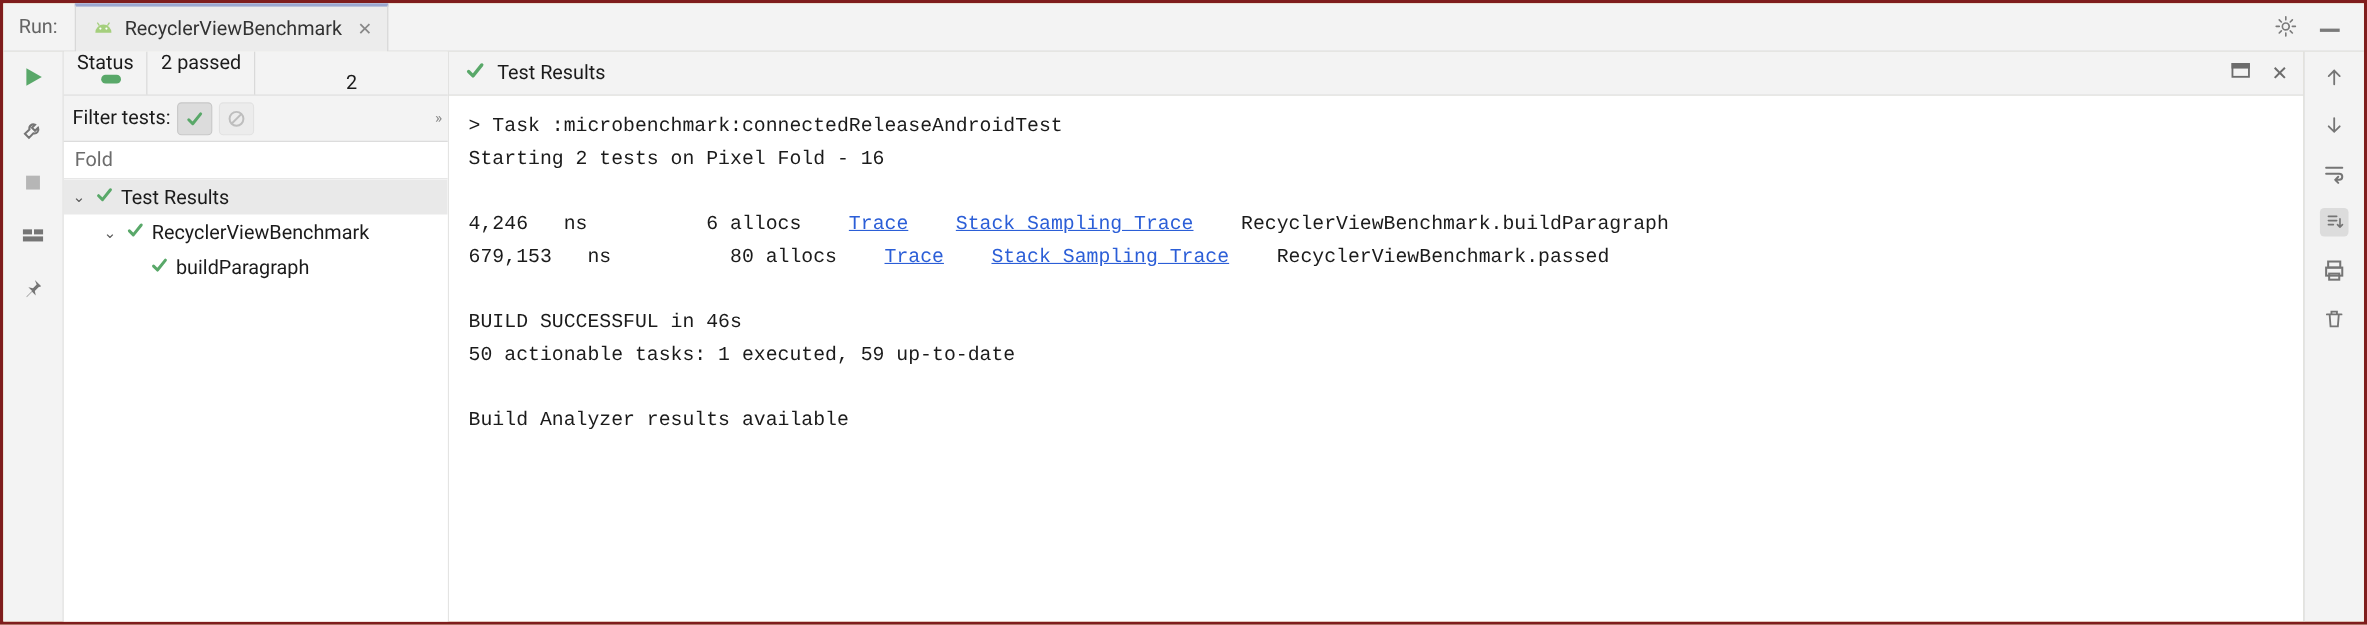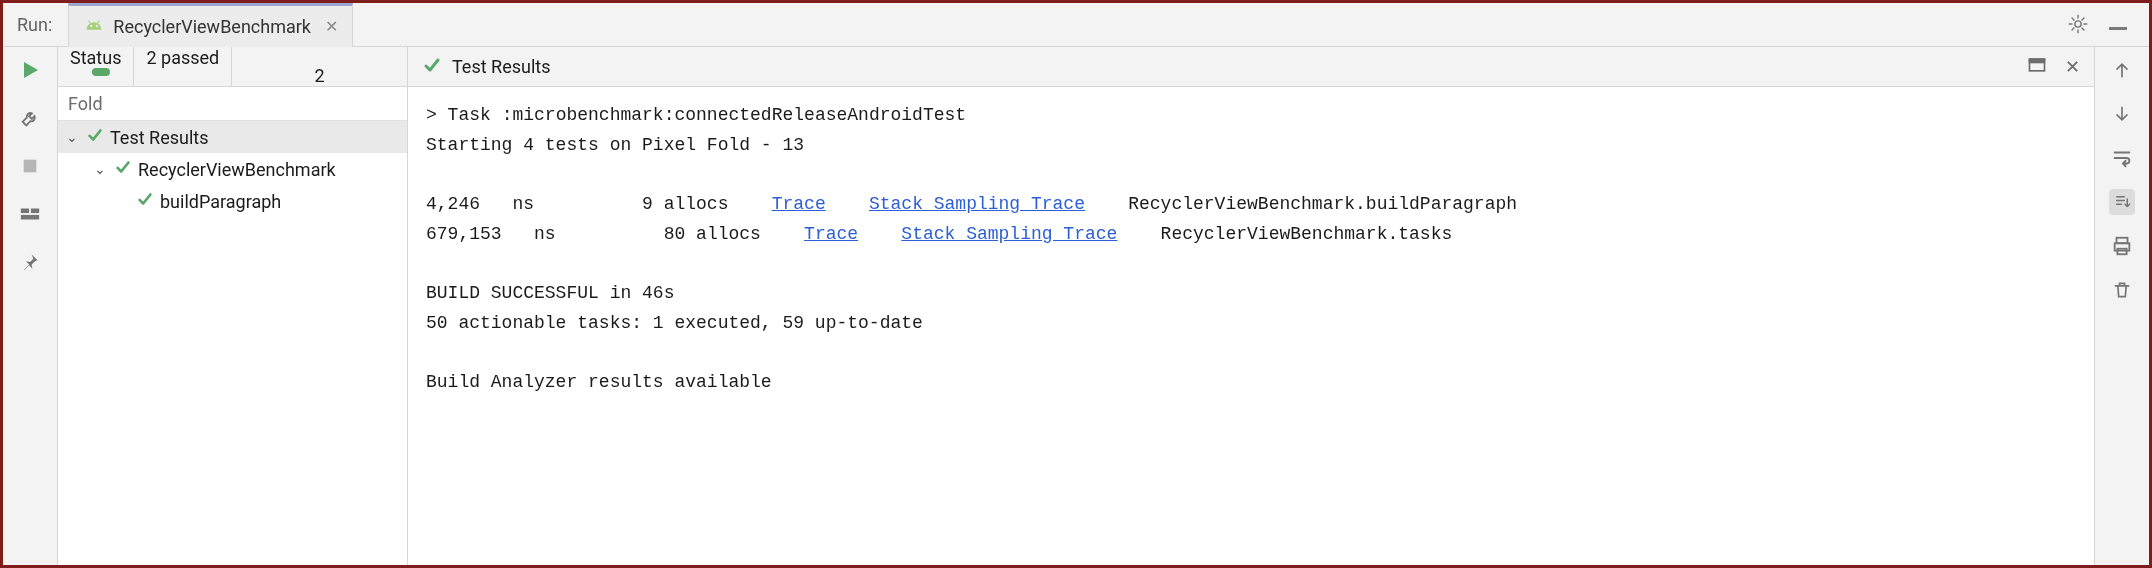--- a/index.html
+++ b/index.html
@@ -263,20 +263,35 @@
         <div class="status-seg">
           <span>Status</span>
           <span class="green-pill"></span>
         </div>
         <div class="status-seg">
           <span>2 passed</span>
         </div>
         <div class="status-seg" style="flex:1; justify-content:flex-end;">
           <span>2</span>
         </div>
+      </div>
+      <div class="filter-row">
+        <span>Filter tests:</span>
+        <span class="filter-btn active clickable">
+          <svg viewBox="0 0 20 20" width="18" height="18">
+              <polyline points="4,11 8,15 16,5" fill="none" stroke="#59a869" stroke-width="3" stroke-linecap="round" stroke-linejoin="round"></polyline>
+            </svg>
+        </span>
+        <span class="filter-btn dim clickable">
+          <svg viewBox="0 0 20 20" width="18" height="18">
+              <circle cx="10" cy="10" r="7" fill="none" stroke="#9b9b9b" stroke-width="2"></circle>
+              <line x1="5" y1="15" x2="15" y2="5" stroke="#9b9b9b" stroke-width="2"></line>
+            </svg>
+        </span>
+        <span class="chevrons clickable">»</span>
       </div>
       <div class="tests-header">Fold</div>
       <div class="tree">
         <div class="tree-row selected indent1">
           <span class="chev">⌄</span>
           <span class="ok-check">
             <svg viewBox="0 0 20 20" width="18" height="18">
                 <polyline points="4,11 8,15 16,5" fill="none" stroke="#59a869" stroke-width="3" stroke-linecap="round" stroke-linejoin="round"></polyline>
               </svg>
           </span>
@@ -314,24 +329,24 @@
           <span class="clickable">
             <svg viewBox="0 0 24 24" width="20" height="20" fill="none" stroke="#6c6c6c" stroke-width="2">
                 <rect x="3" y="5" width="18" height="14"></rect>
                 <rect x="3" y="5" width="18" height="4" fill="#6c6c6c"></rect>
               </svg>
           </span>
           <span class="clickable" style="font-size:18px;">✕</span>
         </div>
       </div>
       <div class="console"><span><span>&gt; Task </span><span>:microbenchmark:connectedReleaseAndroidTest</span></span>
-<span>Starting 4 tests on Pixel Fold - 13</span>
-
-<span><span>4,246</span>   <span>ns</span>          <span>9 allocs</span>    <a href="#">Trace</a>    <a href="#">Stack Sampling Trace</a>    <span>RecyclerViewBenchmark.buildParagraph</span></span>
-<span><span>679,153</span>   <span>ns</span>          <span>80 allocs</span>    <a href="#">Trace</a>    <a href="#">Stack Sampling Trace</a>    <span>RecyclerViewBenchmark.tasks</span></span>
+<span>Starting 2 tests on Pixel Fold - 16</span>
+
+<span><span>4,246</span>   <span>ns</span>          <span>6 allocs</span>    <a href="#">Trace</a>    <a href="#">Stack Sampling Trace</a>    <span>RecyclerViewBenchmark.buildParagraph</span></span>
+<span><span>679,153</span>   <span>ns</span>          <span>80 allocs</span>    <a href="#">Trace</a>    <a href="#">Stack Sampling Trace</a>    <span>RecyclerViewBenchmark.passed</span></span>
 
 <span>BUILD SUCCESSFUL in 46s</span>
 <span>50 actionable tasks: 1 executed, 59 up-to-date</span>
 
 <span>Build Analyzer results available</span></div>
     </div>
 
     <div class="rail-right">
       <span class="rail-btn clickable">
         <svg viewBox="0 0 24 24" width="20" height="20" fill="none" stroke="#757575" stroke-width="2" stroke-linecap="round">

